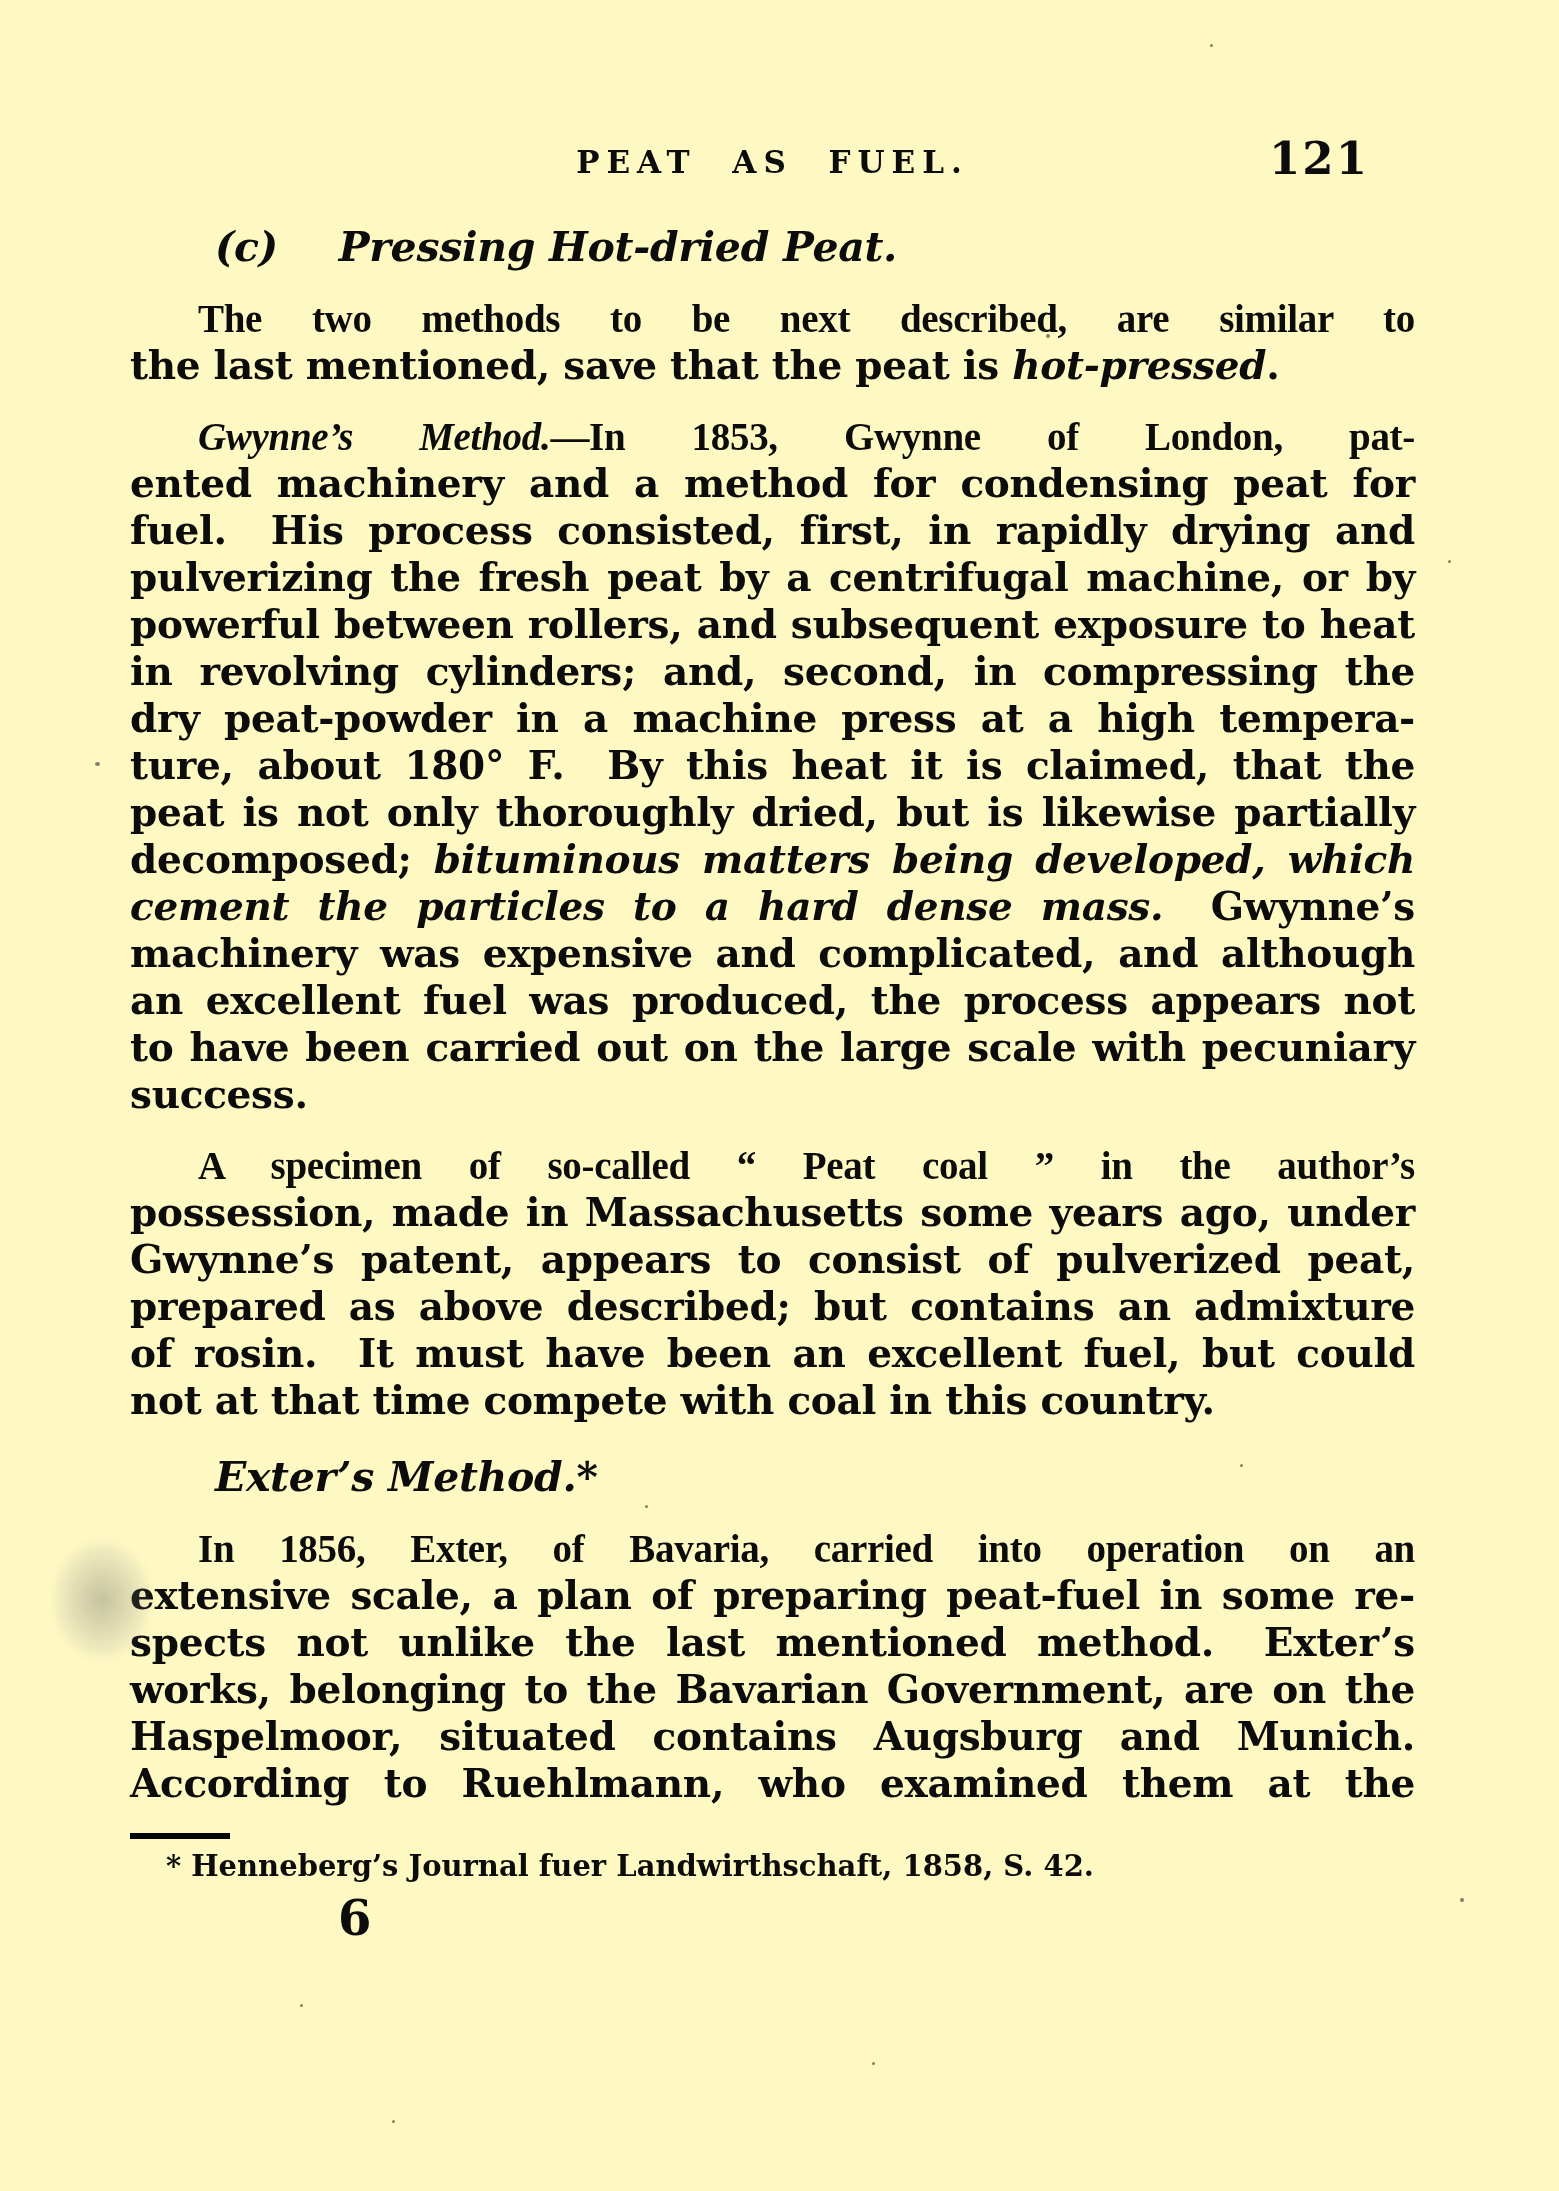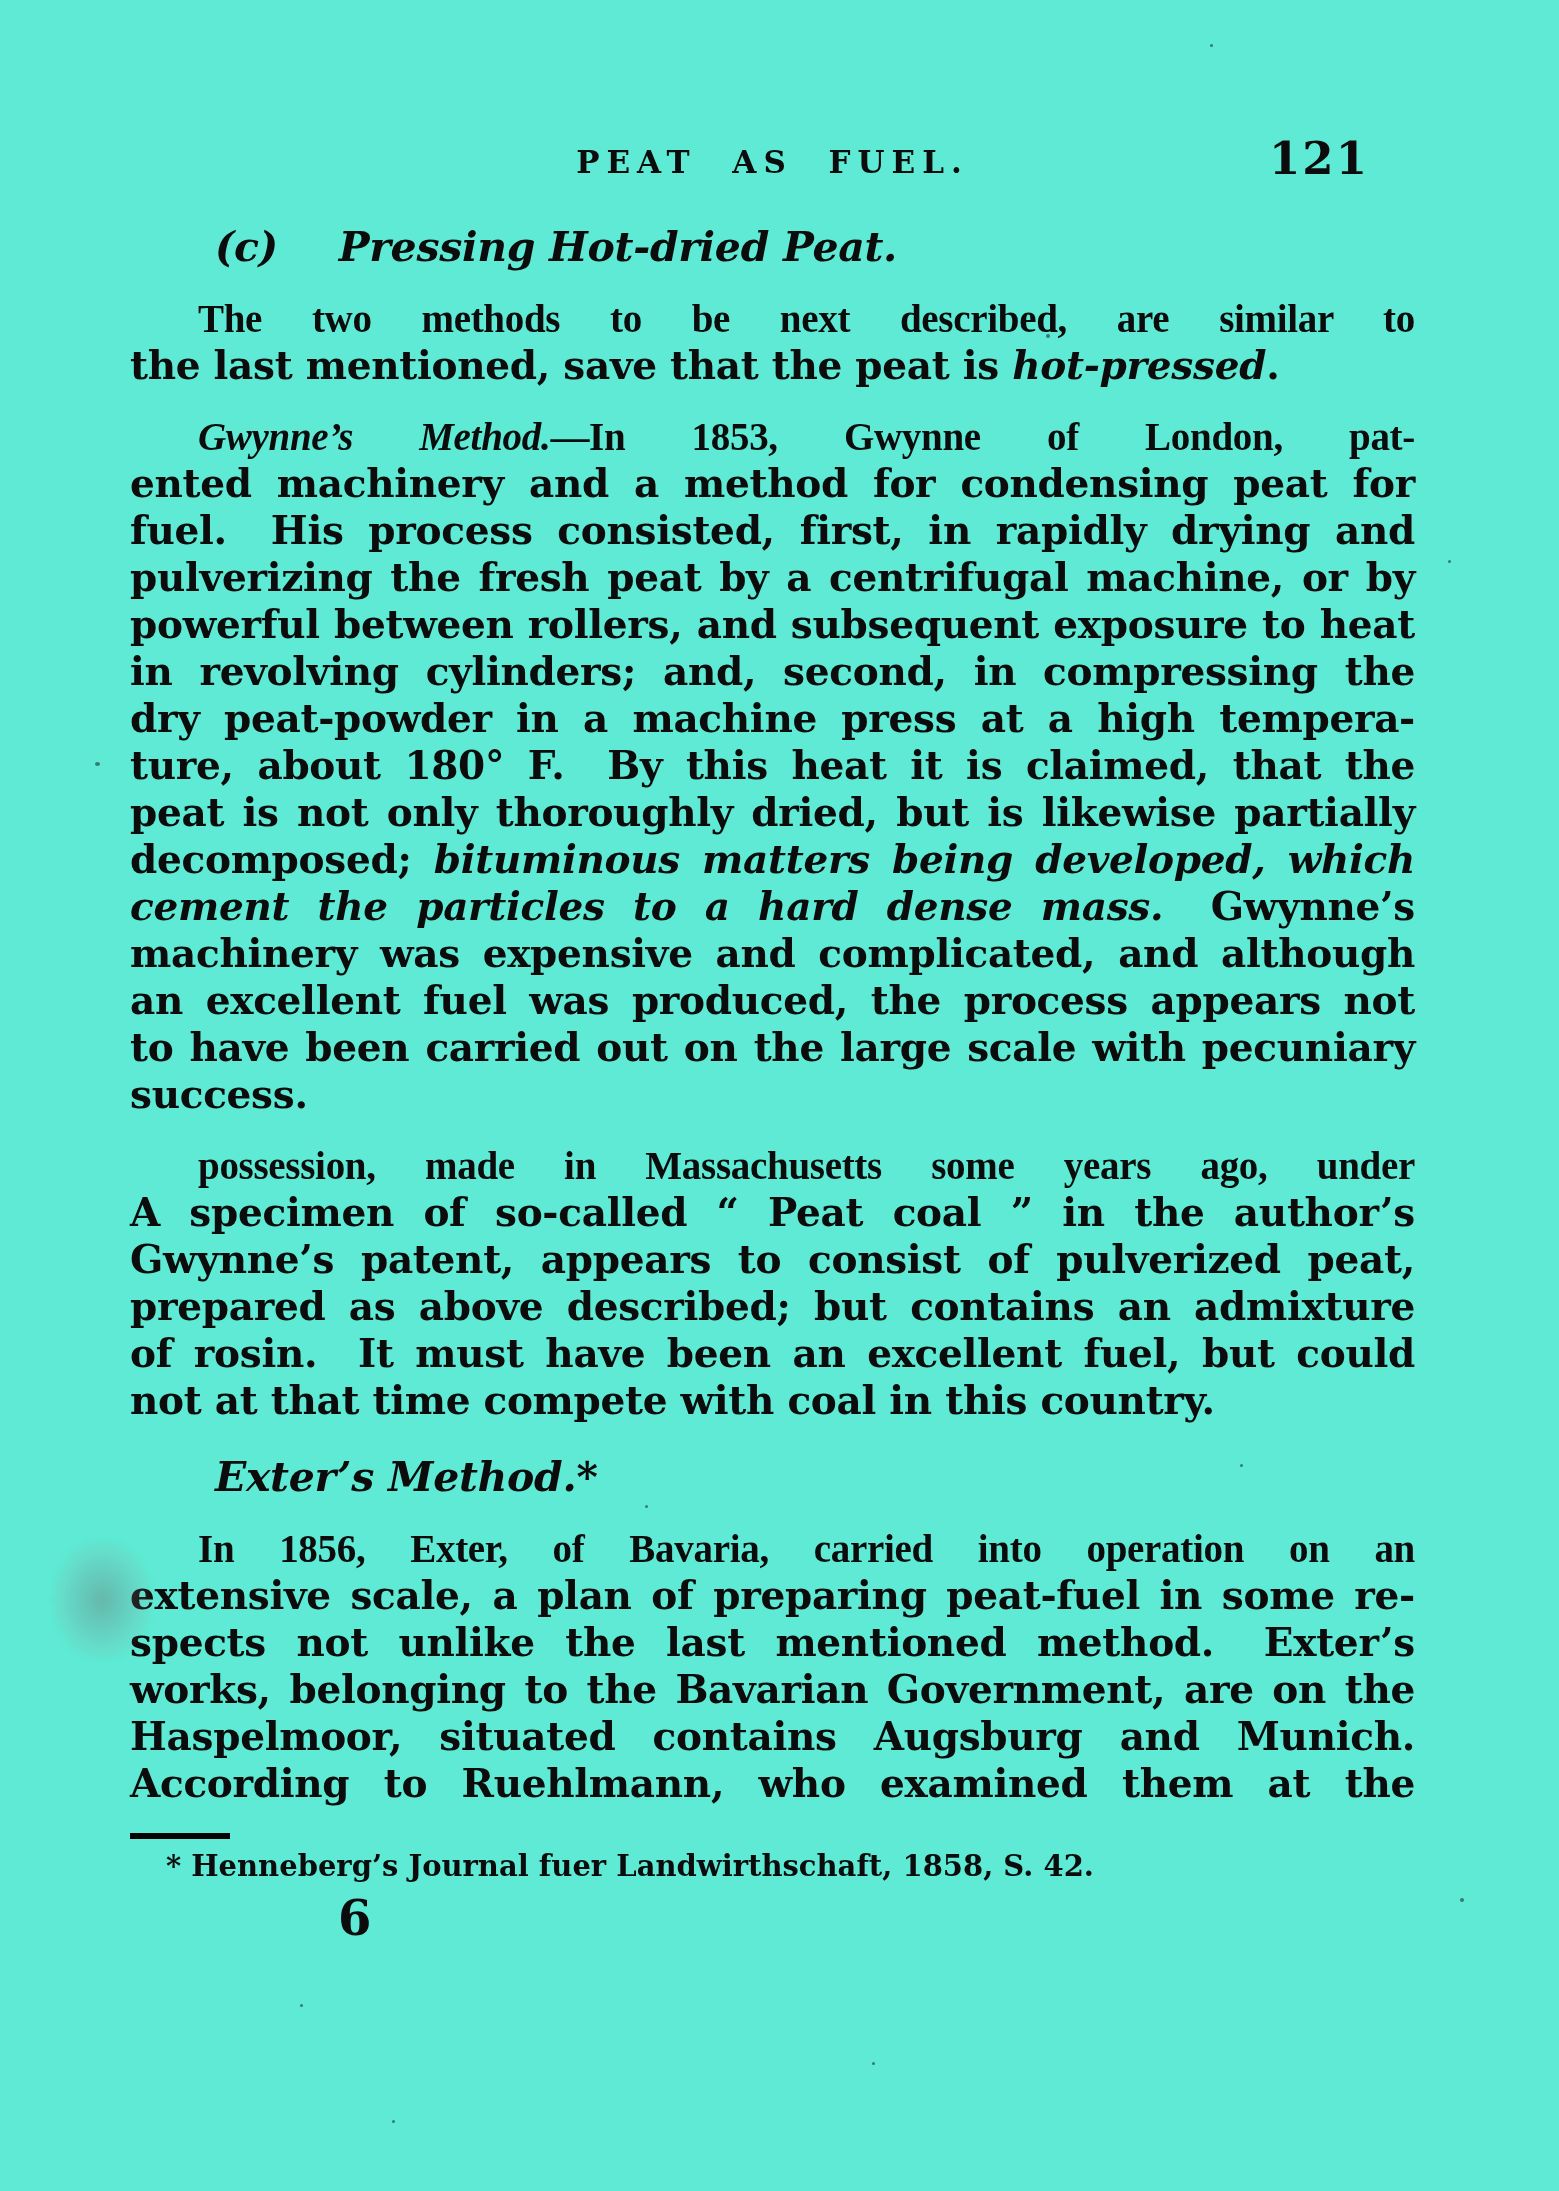--- a/index.html
+++ b/index.html
@@ -1,19 +1,19 @@
 <!DOCTYPE html>
 <html><head>
 <meta charset="utf-8">
 <style>
   html,body{margin:0;padding:0;background:#e8e8e8;}
   .page{
     position:relative;
     width:1559px;height:2191px;
-    background:#5eead4;
+    background:#fef9c3;
     font-family:"DejaVu Serif","Liberation Serif",serif;
     font-weight:700;
     color:#0c0c0c;
     overflow:hidden;
     margin:0 auto;
   }
   .running-head{
     position:absolute;top:144px;left:130px;width:1285px;
     text-align:center;
     font-size:31px;letter-spacing:7px;word-spacing:18px;
@@ -80,22 +80,22 @@
         <div class="line" style="text-align: justify; text-align-last: justify;"><span>ture, about 180° F.  By this heat it is claimed, that the</span></div>
         <div class="line" style="text-align: justify; text-align-last: justify;"><span>peat is not only thoroughly dried, but is likewise partially</span></div>
         <div class="line" style="text-align: justify; text-align-last: justify;"><span>decomposed; </span><span class="it">bituminous matters being developed, which</span></div>
         <div class="line" style="text-align: justify; text-align-last: justify;"><span class="it">cement the particles to a hard dense mass.</span><span>  Gwynne’s</span></div>
         <div class="line" style="text-align: justify; text-align-last: justify;"><span>machinery was expensive and complicated, and although</span></div>
         <div class="line" style="text-align: justify; text-align-last: justify;"><span>an excellent fuel was produced, the process appears not</span></div>
         <div class="line" style="text-align: justify; text-align-last: justify;"><span>to have been carried out on the large scale with pecuniary</span></div>
         <div class="line" style="text-align: left; text-align-last: left;"><span>success.</span></div>
       </div>
       <div class="block paragraph">
+        <div class="line" style="text-align: justify; text-align-last: justify;"><span>A specimen of so-called “ Peat coal ” in the author’s</span></div>
         <div class="line" style="text-align: justify; text-align-last: justify;"><span>possession, made in Massachusetts some years ago, under</span></div>
-        <div class="line" style="text-align: justify; text-align-last: justify;"><span>A specimen of so-called “ Peat coal ” in the author’s</span></div>
         <div class="line" style="text-align: justify; text-align-last: justify;"><span>Gwynne’s patent, appears to consist of pulverized peat,</span></div>
         <div class="line" style="text-align: justify; text-align-last: justify;"><span>prepared as above described; but contains an admixture</span></div>
         <div class="line" style="text-align: justify; text-align-last: justify;"><span>of rosin.  It must have been an excellent fuel, but could</span></div>
         <div class="line" style="text-align: left; text-align-last: left;"><span>not at that time compete with coal in this country.</span></div>
       </div>
       <div class="block heading">
         <div class="line" style="text-align: left; text-align-last: left;"><span class="it">Exter’s Method.</span><span>*</span></div>
       </div>
       <div class="block paragraph">
         <div class="line" style="text-align: justify; text-align-last: justify;"><span>In 1856, Exter, of Bavaria, carried into operation on an</span></div>

